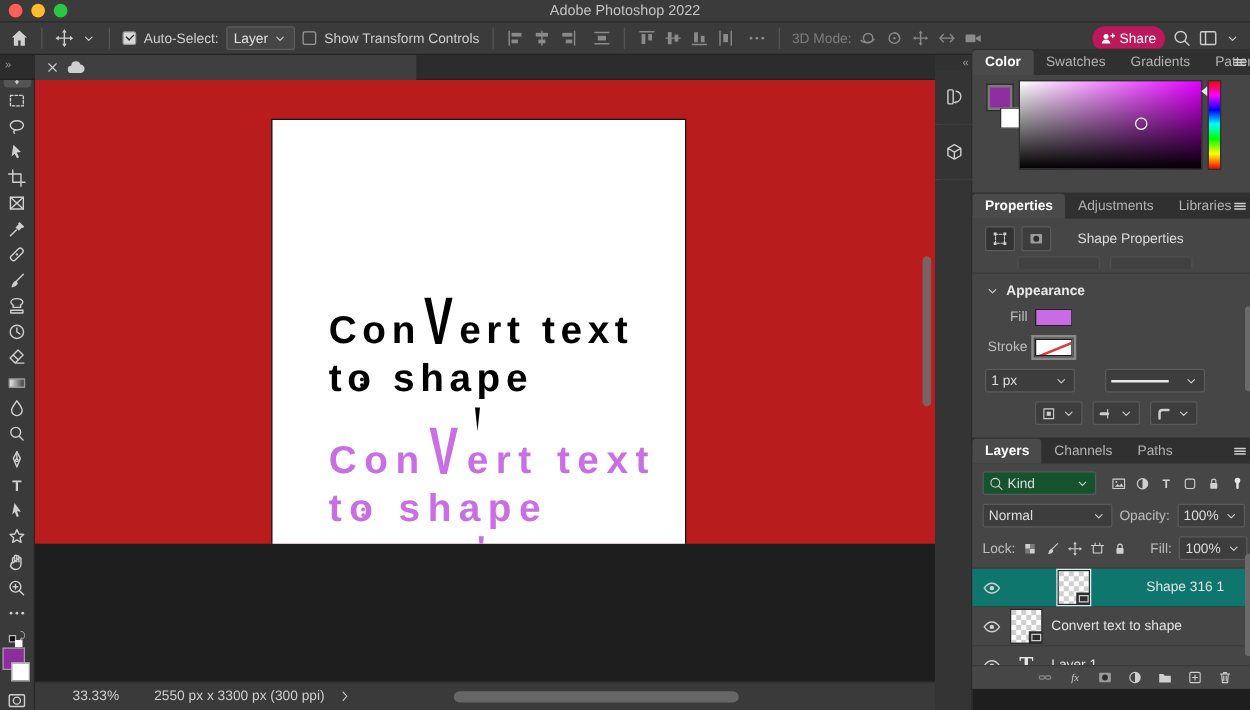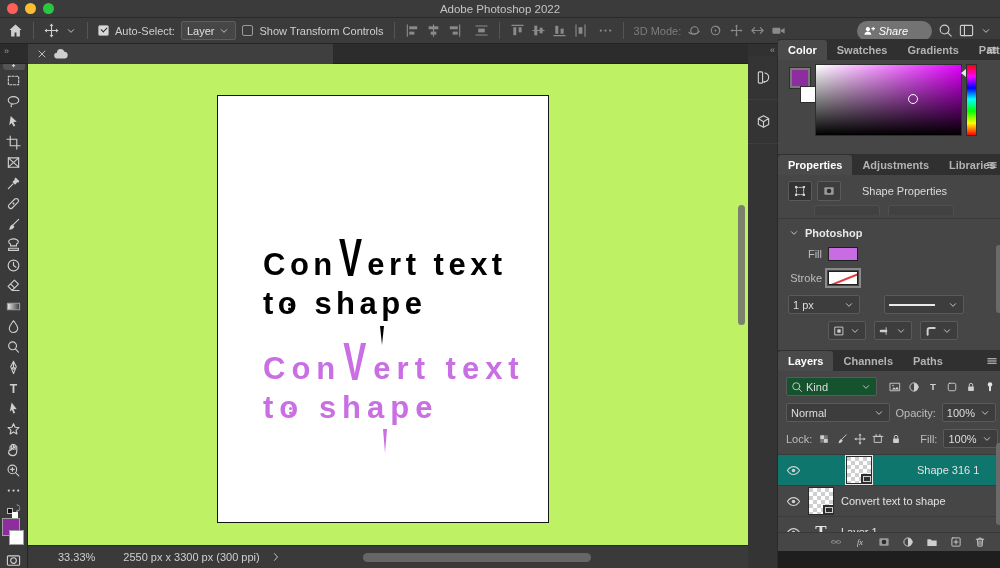--- a/index.html
+++ b/index.html
@@ -22,42 +22,42 @@
     border-bottom:1px solid #232323; display:flex; align-items:center; gap:6px; padding:0 8px; }
   .vsep { width:1px; height:17px; background:#555; margin:0 4px; flex:none; }
   .chk { width:11px; height:11px; border:1px solid #9a9a9a; border-radius:2px; background:#3b3b3b; position:relative; flex:none; }
   .chk.on { background:#d8d8d8; }
   .chk.on::after { content:""; position:absolute; left:2px; top:1px; width:5px; height:3px;
     border-left:1.6px solid #2b2b2b; border-bottom:1.6px solid #2b2b2b; transform:rotate(-45deg); }
   .dd { height:19px; background:#464646; border:1px solid #5e5e5e; border-radius:2px;
     display:inline-flex; align-items:center; gap:4px; padding:0 5px; color:#e0e0e0; }
   .lbl { color:#cfcfcf; white-space:nowrap; }
   .lbl.dim { color:#7d7d7d; }
-  .share-btn { margin-left:auto; height:20px; background:#737373; border-radius:10px; color:#fff;
-    display:inline-flex; align-items:center; gap:4px; padding:0 24px 0 6px; font-size:11px;font-style:italic; }
+  .share-btn { margin-left:auto; height:20px; background:#be185d; border-radius:10px; color:#fff;
+    display:inline-flex; align-items:center; gap:4px; padding:0 7px 0 6px; font-size:11px; }
 
   
   .toolcol { position:absolute; left:0; top:44px; width:28px; height:524px; background:#3a3a3a;
     border-right:1px solid #262626; display:flex; flex-direction:column; align-items:center; padding-top:6px; }
   .tool { width:22px; height:20px; border-radius:3px; display:flex; align-items:center; justify-content:center; margin-bottom:0.5px; }
   .tool.selected { background:#545454; }
   .fgstack { position:relative; width:26px; height:34px; margin-top:3px; }
   .fg { position:absolute; left:1px; top:0; width:18px; height:18px; border:1px solid #a0a0a0; }
   .bg { position:absolute; left:8px; top:12px; width:15px; height:15px; background:#fff; border:1px solid #a0a0a0; }
   .minicolors { position:relative; width:14px; height:12px; margin-top:4px; }
   .minicolors .b1 { position:absolute; left:0; top:3px; width:6px; height:6px; background:#111; border:1px solid #bbb; }
   .minicolors .b2 { position:absolute; left:5px; top:7px; width:6px; height:6px; background:#fff; }
   .minicolors .sw { position:absolute; right:0; top:0; color:#bbb; font-size:8px; line-height:8px; }
 
   .canvas-area { position:absolute; left:28px; top:44px; width:720px; height:524px; }
   .tabstrip { position:absolute; left:-28px; top:0; width:748px; height:20px; background:#2c2c2c; border-bottom:1px solid #222; }
   .tabstrip .expander { position:absolute; left:4px; top:2px; color:#9a9a9a; font-size:9px; letter-spacing:-1px; }
   .doctab { position:absolute; left:28px; top:0; width:305px; height:20px; background:#3f3f3f;
     display:flex; align-items:center; gap:5px; padding:0 8px; color:#d9d9d9; font-size:11px; }
-  .pasteboard { position:absolute; left:0; top:20px; width:720px; height:481px; background:#bef264; overflow:hidden; }
+  .pasteboard { position:absolute; left:0; top:20px; width:720px; height:371px; background:#b91c1c; overflow:hidden; }
   .page { position:absolute; left:190px; top:32px; width:330px; height:426px; background:#fff; box-shadow:0 0 0 1px #141414; }
 
   .ps-text { position:absolute; left:45px; white-space:nowrap; font-weight:bold; line-height:39px; font-size:31px; }
   .ps-text.black { top:143px; letter-spacing:4.5px; }
   .ps-text.mag { top:247px; letter-spacing:6px; }
   .bigV { display:inline-block; font-size:1.55em; transform:scaleY(1.12) scaleX(0.72) translateY(1px); transform-origin:50% 88%; margin:0 -3px; }
   .o-knot { position:relative; }
   .o-knot::after { content:""; position:absolute; left:10px; top:17px; width:3px; height:3px; border-radius:50%;
     background:currentColor; box-shadow:0 4.5px 0 currentColor; }
   .spike { position:absolute; width:0; height:0; border-left:2.5px solid transparent; border-right:2.5px solid transparent; }
@@ -67,21 +67,21 @@
     border-top:1px solid #282828; display:flex; align-items:center; color:#cfcfcf; }
   .hscroll { position:absolute; left:335px; top:7px; width:228px; height:9px; background:#6e6e6e; border-radius:5px; opacity:.85; }
 
   
   .dockhead { position:absolute; left:748px; top:44px; width:252px; height:12px; background:#313131; color:#9a9a9a; font-size:9px; }
   .narrowdock { position:absolute; left:748px; top:56px; width:30px; height:512px; background:#343434; border-right:1px solid #2a2a2a; }
   .ndbtn { width:30px; height:44px; display:flex; align-items:center; justify-content:center; border-bottom:1px dotted #454545; }
 
   .dock { position:absolute; left:778px; top:39px; width:226px; height:512px; background:#464646; }
   .ptabs { height:21px; background:#303030; display:flex; align-items:flex-end; position:relative; }
-  .ptab { padding:4px 10px 4px; color:#b3b3b3; font-size:11px;font-weight:bold; }
+  .ptab { padding:4px 10px 4px; color:#b3b3b3; font-size:11px; }
   .ptab.active { background:#4a4a4a; color:#fff; font-weight:bold; border-radius:3px 3px 0 0; }
   .pmenu { position:absolute; right:6px; top:5px; }
   .panel-body { background:#464646; position:relative; }
 
   
   .colorfield { position:absolute; left:37px; top:4px; width:147px; height:72px; border:1px solid #2e2e2e;
     background:linear-gradient(to bottom, rgba(0,0,0,0) 0%, #000 100%),
                linear-gradient(to right, #ffffff 0%, #e300ff 100%); }
   .colorring { position:absolute; width:10px; height:10px; border:1.5px solid #fff; border-radius:50%; }
   .huebar { position:absolute; left:188px; top:4px; width:11px; height:72px; border:1px solid #2e2e2e;
@@ -613,21 +613,21 @@
           <span class="combo" style="width:66px"></span>
             <span class="combo" style="width:66px"></span>
         </div>
         <div style="border-top:1px solid #3a3a3a;margin-top:3px;padding:8px 0 0 10px">
           <div style="display:flex;align-items:center;gap:5px">
             <span class="icon sm">
                 <svg viewBox="0 0 16 16" fill="none" stroke="currentColor" stroke-width="1.2" stroke-linecap="round" stroke-linejoin="round">
                   <path d="M4.5 6.2l3.5 3.6 3.5-3.6"></path>
                 </svg>
               </span>
-            <span style="font-weight:bold;color:#e8e8e8">Photoshop</span>
+            <span style="font-weight:bold;color:#e8e8e8">Appearance</span>
           </div>
           <div class="appear-row">
             <span class="appear-label">Fill</span>
             <span class="swatchbox" style="background: rgb(199, 108, 226);"></span>
           </div>
           <div class="appear-row" style="margin-top:10px">
             <span class="appear-label">Stroke</span>
             <span class="swatchbox nostroke"></span>
           </div>
           <div style="display:flex;gap:24px;margin-top:10px;">

